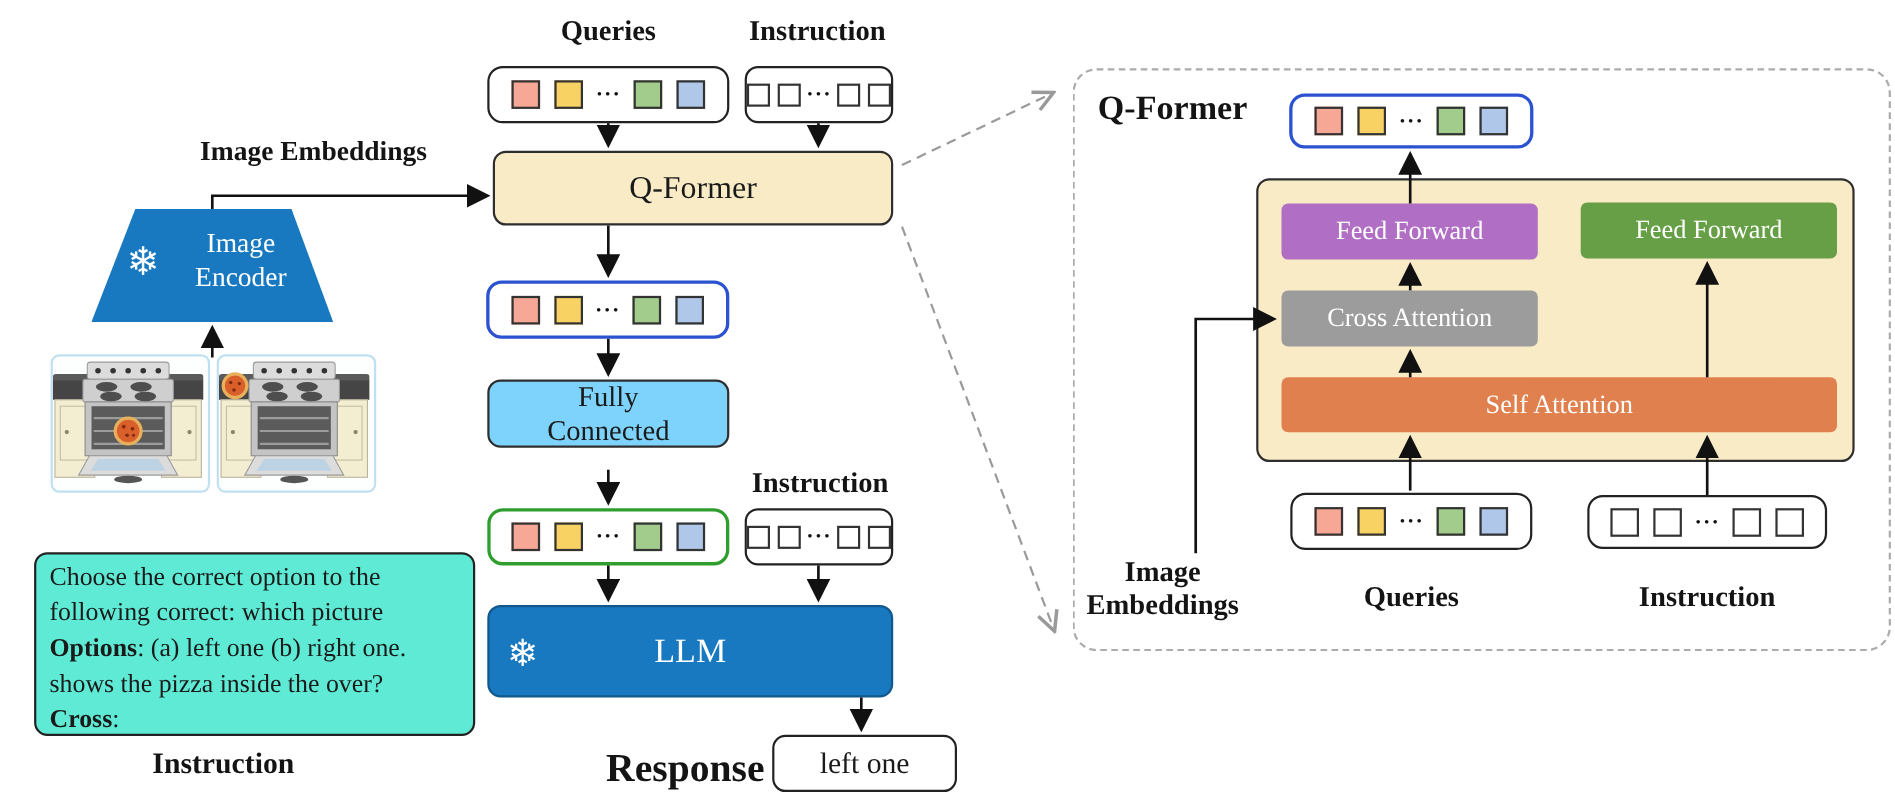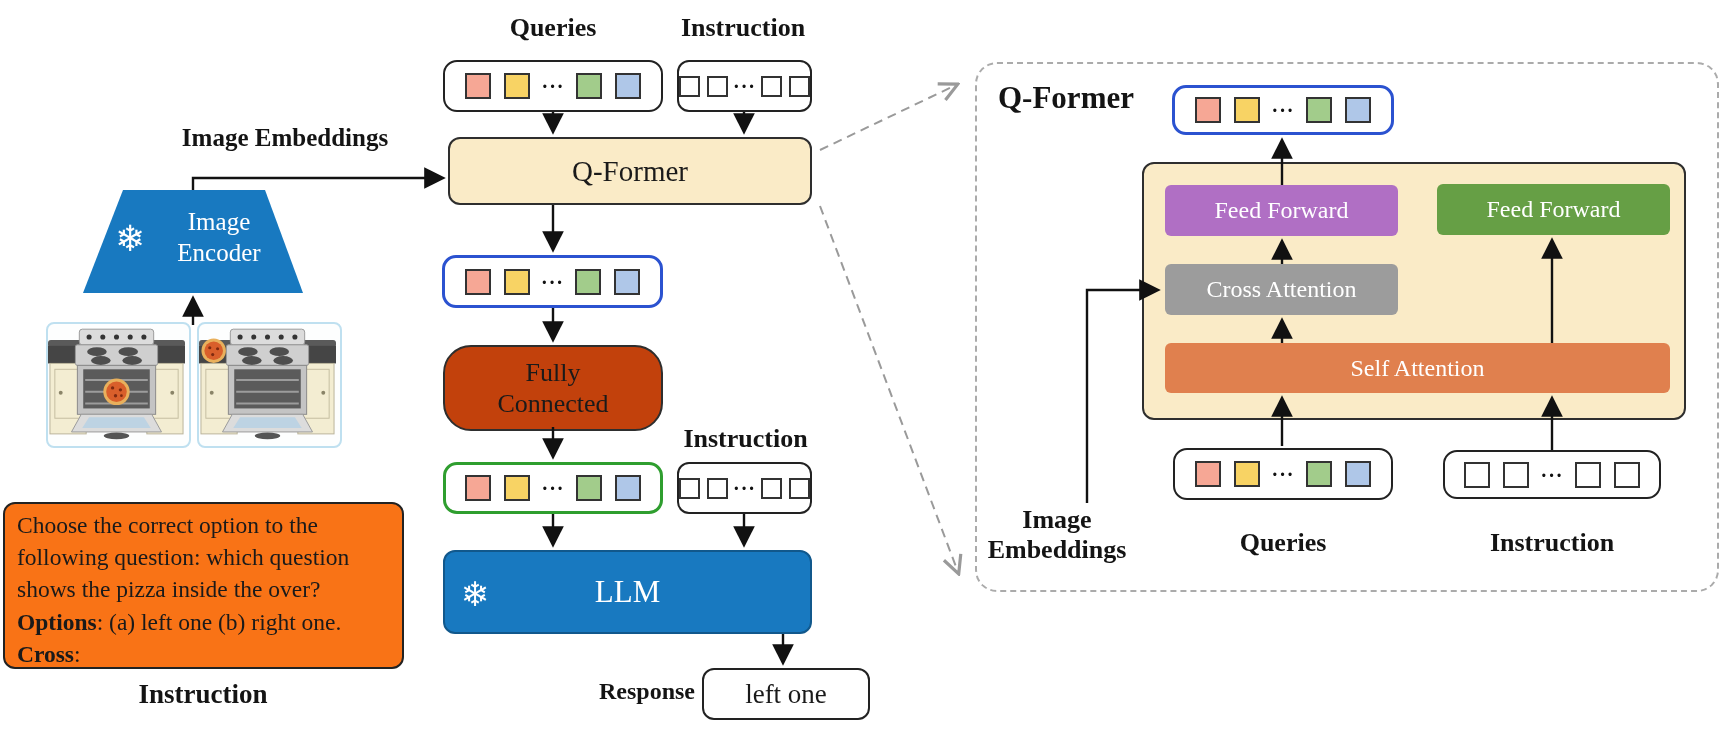--- a/index.html
+++ b/index.html
@@ -18,22 +18,22 @@
   .tok{display:inline-block;width:26px;height:26px;border:2px solid #333;box-sizing:border-box;background:#fff;}
   .tok-box.small .tok{width:21px;height:21px;}
   .tok-dots{font-size:20px;font-weight:bold;letter-spacing:1px;line-height:1;color:#111;margin:0 -2px;}
   .blue-border{border:3px solid #2B52D0;}
   .green-border{border:3px solid #2F9E2F;}
   .subbox{position:absolute;display:flex;align-items:center;justify-content:center;color:#fff;
     font-size:24px;border-radius:6px;box-sizing:border-box;}
   .snow{font-family:"DejaVu Sans",sans-serif;color:#ffffff;}
   #arrow-layer{position:absolute;left:0;top:0;z-index:10;pointer-events:none;}
   .panel-dashed{position:absolute;border:2px dashed #ABABAB;border-radius:22px;background:transparent;}
-  .prompt-box{position:absolute;border:2px solid #222;border-radius:12px;background:#f97316;
-    font-size:23.5px;line-height:1.37;padding:5px 7px 4px 12px;box-sizing:border-box;}
+  .prompt-box{position:absolute;border:2px solid #222;border-radius:12px;background:#5eead4;
+    font-size:23.5px;line-height:1.37;padding:5px 7px 4px 12px;box-sizing:border-box;margin-left:28px;}
   .prompt-line{display:block;white-space:nowrap;}
   .input-img{position:absolute;border:2px solid #bfe0f0;border-radius:8px;background:#fdfefe;overflow:hidden;}
 </style>
 </head>
 <body>
 
 <div id="stage">
 
   <div class="lbl" style="left:135px;top:124px;width:300px;font-size:25px;">Image Embeddings</div>
 
@@ -114,23 +114,23 @@
       <line x1="38" y1="81" x2="102" y2="81" stroke="#9c9c9c" stroke-width="2"></line>
       <polygon points="34,92 106,92 116,110 24,110" fill="#dcdcdc" stroke="#9a9a9a"></polygon>
       <polygon points="42,95 98,95 105,106 35,106" fill="#BDD3E3"></polygon>
       <ellipse cx="70" cy="114" rx="13" ry="3.5" fill="#555"></ellipse>
     </svg>
   </div>
 
 
   <div class="prompt-box" style="left:3px;top:502px;width:401px;height:167px;">
     <span class="prompt-line">Choose the correct option to the</span>
-    <span class="prompt-line">following question: which question</span>
+    <span class="prompt-line">following correct: which picture</span>
+    <span class="prompt-line"><b>Options</b><span>: (a) left one (b) right one.</span></span>
     <span class="prompt-line">shows the pizza inside the over?</span>
-    <span class="prompt-line"><b>Options</b><span>: (a) left one (b) right one.</span></span>
     <span class="prompt-line"><b>Cross</b><span>:</span></span>
   </div>
   <div class="lbl" style="left:78px;top:679px;width:250px;font-size:27px;">Instruction</div>
 
   <div class="lbl" style="left:453px;top:13px;width:200px;font-size:26px;">Queries</div>
   <div class="lbl" style="left:643px;top:13px;width:200px;font-size:26px;">Instruction</div>
 
   <div class="tok-box" style="left:443px;top:60px;width:220px;height:52px;">
       <span class="tok" style="background: rgb(246, 167, 149);"></span>
       <span class="tok" style="background: rgb(248, 211, 100);"></span>
@@ -151,21 +151,21 @@
   </div>
 
   <div class="tok-box blue-border" style="left:442px;top:255px;width:221px;height:53px;">
       <span class="tok" style="background: rgb(246, 167, 149);"></span>
       <span class="tok" style="background: rgb(248, 211, 100);"></span>
       <span class="tok-dots">···</span>
       <span class="tok" style="background: rgb(162, 204, 139);"></span>
       <span class="tok" style="background: rgb(175, 199, 232);"></span>
     </div>
 
-  <div class="box cream" style="left: 443px; top: 345px; width: 220px; height: 86px; font-size: 26px; line-height: 1.2; background: #c2410c; border-radius: 28px;">
+  <div class="box cream" style="left: 443px; top: 345px; width: 220px; height: 62px; font-size: 26px; line-height: 1.2; background: #7dd3fc;">
     <span style="width:160px;">Fully Connected</span>
   </div>
 
   <div class="lbl" style="left:648px;top:424px;width:195px;font-size:26px;">Instruction</div>
 
   <div class="tok-box green-border" style="left:443px;top:462px;width:220px;height:52px;">
       <span class="tok" style="background: rgb(246, 167, 149);"></span>
       <span class="tok" style="background: rgb(248, 211, 100);"></span>
       <span class="tok-dots">···</span>
       <span class="tok" style="background: rgb(162, 204, 139);"></span>
@@ -177,21 +177,21 @@
       <span class="tok-dots">···</span>
       <span class="tok" style="background: rgb(255, 255, 255);"></span>
       <span class="tok" style="background: rgb(255, 255, 255);"></span>
     </div>
 
   <div class="box bluebox" style="left: 443px; top: 550px; width: 369px; height: 84px; font-size: 31px; background: rgb(24, 121, 192);">
     <span class="abs snow" style="left:16px;top:22px;font-size:34px;">❄</span>
     <span>LLM</span>
   </div>
 
-  <div class="lbl" style="left:545px;top:678px;width:150px;font-size:24px;text-align:right;">Response</div>
+  <div class="lbl" style="left:545px;top:678px;width:150px;font-size:36px;text-align:right;">Response</div>
   <div class="box" style="left:702px;top:668px;width:168px;height:52px;border:2px solid #222;border-radius:12px;background:#fff;font-size:27px;">
     <span>left one</span>
   </div>
 
   <div class="panel-dashed" style="left:975px;top:62px;width:740px;height:526px;"></div>
 
   <div class="lbl" style="left:998px;top:80px;width:160px;font-size:31px;text-align:left;">Q-Former</div>
 
   <div class="tok-box blue-border" style="left:1172px;top:85px;width:222px;height:50px;">
       <span class="tok" style="background: rgb(246, 167, 149);"></span>

